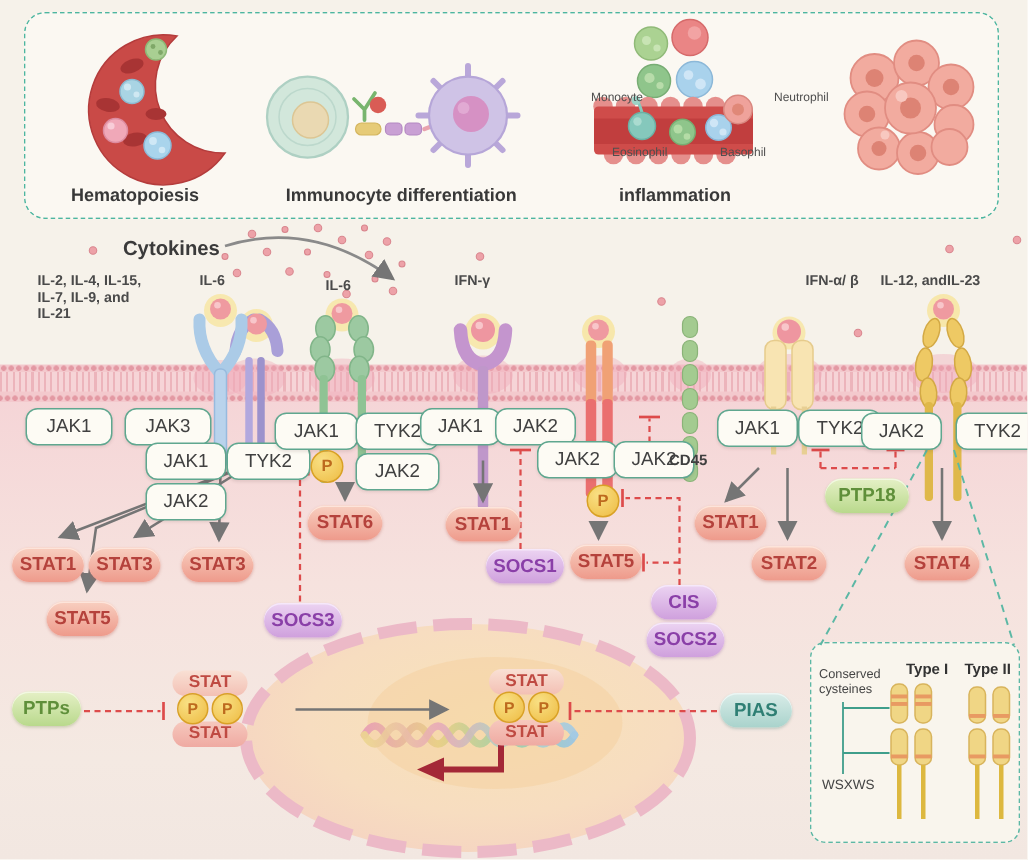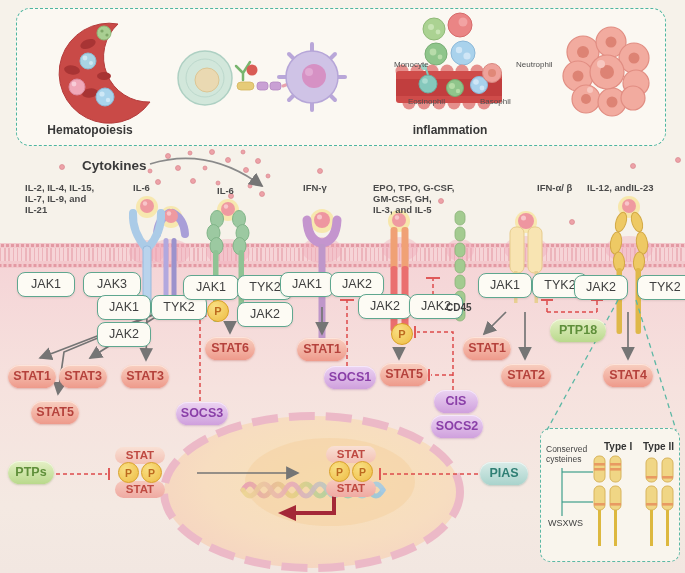--- a/index.html
+++ b/index.html
@@ -408,40 +408,36 @@
       </g>
       <g stroke="#3f9e8b" stroke-width="1.2" fill="none">
         <path d="M562,468 L562,516"></path>
           <path d="M562,472 L593,472"></path>
           <path d="M562,502 L593,502"></path>
       </g>
     </g>
   </svg>
 
   <div class="abs caption" style="left:35px;top:123px;width:110px;">Hematopoiesis</div>
+  <div class="abs caption" style="left:180px;top:123px;width:175px;">Immunocyte differentiation</div>
   <div class="abs caption" style="left:395px;top:123px;width:110px;">inflammation</div>
   <div class="abs tinylabel" style="left:374px;top:60px;">Monocyte</div>
   <div class="abs tinylabel" style="left:496px;top:60px;">Neutrophil</div>
   <div class="abs tinylabel" style="left:388px;top:97px;">Eosinophil</div>
   <div class="abs tinylabel" style="left:460px;top:97px;">Basophil</div>
 
   <div class="abs cytitle" style="left:82px;top:158px;">Cytokines</div>
   <div class="abs cylabel" style="left:25px;top:182px;">
     <span style="display:block">IL-2, IL-4, IL-15,</span>
     <span style="display:block">IL-7, IL-9, and</span>
     <span style="display:block">IL-21</span>
   </div>
   <div class="abs cylabel" style="left:133px;top:182px;">IL-6</div>
   <div class="abs cylabel" style="left:217px;top:185px;">IL-6</div>
   <div class="abs cylabel" style="left:303px;top:182px;">IFN-γ</div>
-  <div class="abs cylabel" style="left:373px;top:182px;">
-    <span style="display:block">EPO, TPO, G-CSF,</span>
-    <span style="display:block">GM-CSF, GH,</span>
-    <span style="display:block">IL-3, and IL-5</span>
-  </div>
   <div class="abs cylabel" style="left:505px;top:182px;padding-left:32px;">IFN-α/ β</div>
   <div class="abs cylabel" style="left:587px;top:182px;">IL-12, andIL-23</div>
 
   <div class="abs kbox" style="left:17px;top:272px;width:56px;">JAK1</div>
   <div class="abs kbox" style="left:83px;top:272px;width:56px;">JAK3</div>
   <div class="abs kbox" style="left:97px;top:295px;width:52px;">JAK1</div>
   <div class="abs kbox" style="left:97px;top:322px;width:52px;">JAK2</div>
   <div class="abs kbox" style="left:151px;top:295px;width:54px;">TYK2</div>
   <div class="abs kbox" style="left:183px;top:275px;width:54px;">JAK1</div>
   <div class="abs kbox" style="left:237px;top:275px;width:54px;">TYK2</div>

